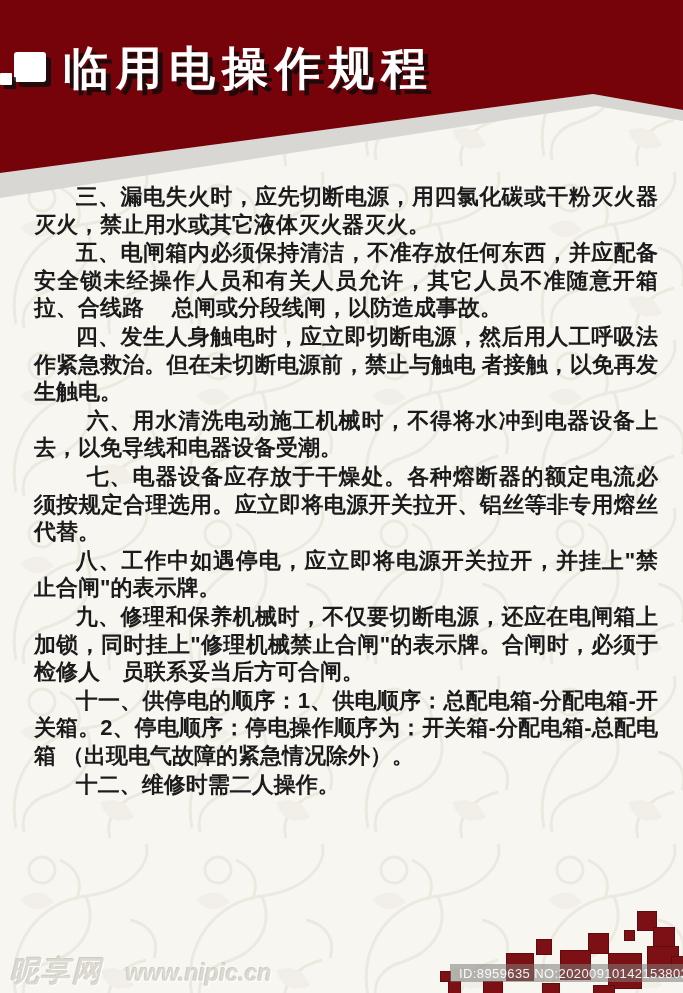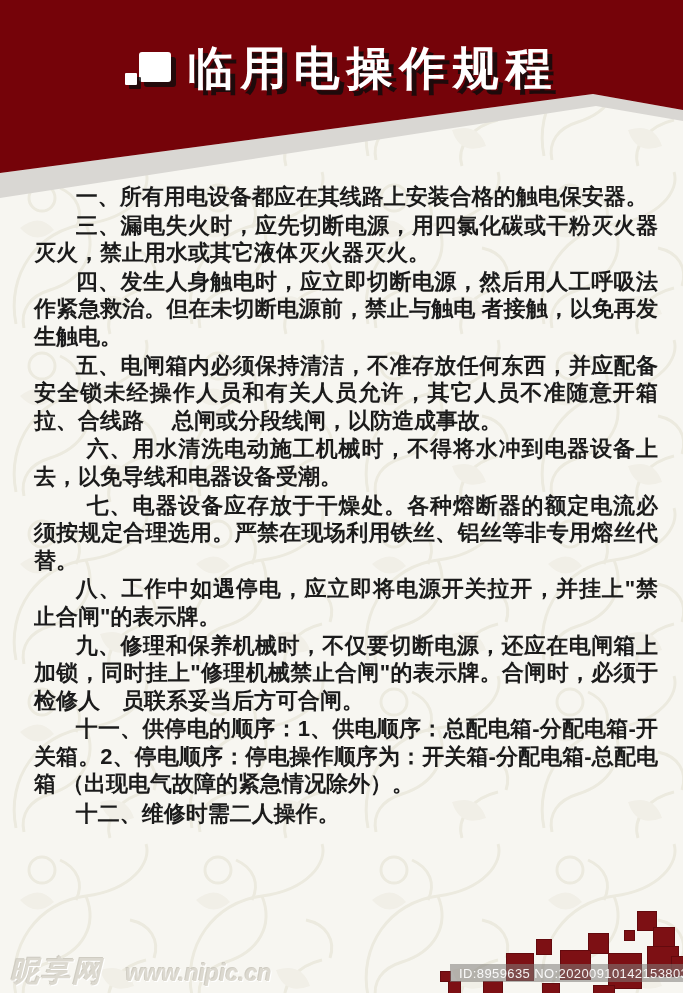--- a/index.html
+++ b/index.html
@@ -17,21 +17,21 @@
     background:#d9d7d3;
     clip-path:polygon(0 173px,593px 94px,683px 110px,683px 121px,596px 106px,0 198px);
   }
   .red-banner {
     position:absolute; left:0; top:0; width:683px; height:260px; z-index:2;
     background:#750309;
     clip-path:polygon(0 0,683px 0,683px 110px,593px 94px,0 173px);
   }
   .title-row {
     position:absolute; left:0; top:44px; width:683px; z-index:3;
-    display:flex; align-items:flex-start; justify-content:center;
+    display:flex; align-items:flex-start; justify-content:flex-start;
   }
   .title-icon { position:relative; width:50px; height:48px; margin-right:13px; flex:0 0 auto; }
   .title-icon .big {
     position:absolute; left:14px; top:8px; width:32px; height:30px;
     background:#ffffff; border-radius:3px; box-shadow:5px 5px 0 rgba(15,12,12,.8);
   }
   .title-icon .small {
     position:absolute; left:0; top:29px; width:12px; height:12px;
     background:#ffffff; border-radius:1px; box-shadow:4px 4px 0 rgba(15,12,12,.8);
   }
@@ -104,26 +104,25 @@
 
   <div class="title-row">
     <span class="title-icon">
       <i class="big"></i>
         <i class="small"></i>
     </span>
     <h1 class="title">临用电操作规程</h1>
   </div>
 
   <div class="rules">
-    <p>一、所有用电设备都应在其线路上安装合格的触电保安器。</p>
     <p>三、漏电失火时，应先切断电源，用四氯化碳或干粉灭火器灭火，禁止用水或其它液体灭火器灭火。</p>
+    <p>五、电闸箱内必须保持清洁，不准存放任何东西，并应配备安全锁未经操作人员和有关人员允许，其它人员不准随意开箱拉、合线路　 总闸或分段线闸，以防造成事故。</p>
     <p>四、发生人身触电时，应立即切断电源，然后用人工呼吸法作紧急救治。但在未切断电源前，禁止与触电 者接触，以免再发生触电。</p>
-    <p>五、电闸箱内必须保持清洁，不准存放任何东西，并应配备安全锁未经操作人员和有关人员允许，其它人员不准随意开箱拉、合线路　 总闸或分段线闸，以防造成事故。</p>
     <p class="indent-wide">六、用水清洗电动施工机械时，不得将水冲到电器设备上去，以免导线和电器设备受潮。</p>
-    <p class="indent-wide">七、电器设备应存放于干燥处。各种熔断器的额定电流必须按规定合理选用。严禁在现场利用铁丝、铝丝等非专用熔丝代替。</p>
+    <p class="indent-wide">七、电器设备应存放于干燥处。各种熔断器的额定电流必须按规定合理选用。应立即将电源开关拉开、铝丝等非专用熔丝代替。</p>
     <p>八、工作中如遇停电，应立即将电源开关拉开，并挂上"禁止合闸"的表示牌。</p>
     <p>九、修理和保养机械时，不仅要切断电源，还应在电闸箱上加锁，同时挂上"修理机械禁止合闸"的表示牌。合闸时，必须于检修人　员联系妥当后方可合闸。</p>
     <p>十一、供停电的顺序：1、供电顺序：总配电箱-分配电箱-开关箱。2、停电顺序：停电操作顺序为：开关箱-分配电箱-总配电箱 （出现电气故障的紧急情况除外）。</p>
     <p class="gap-top">十二、维修时需二人操作。</p>
   </div>
 
   <div class="mosaic">
     <i style="left:638px;top:912px;width:18px;height:18px;"></i>
     <i style="left:654px;top:928px;width:20px;height:20px;"></i>
     <i style="left:625px;top:931px;width:9px;height:9px;"></i>

